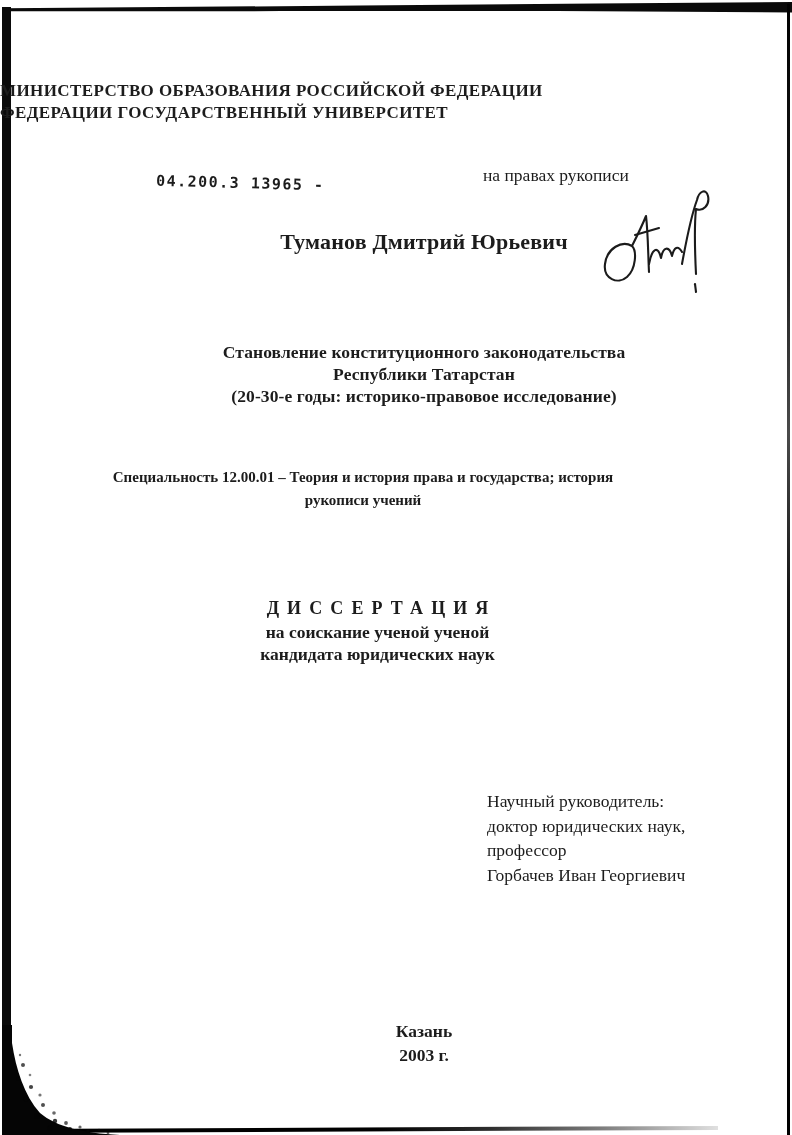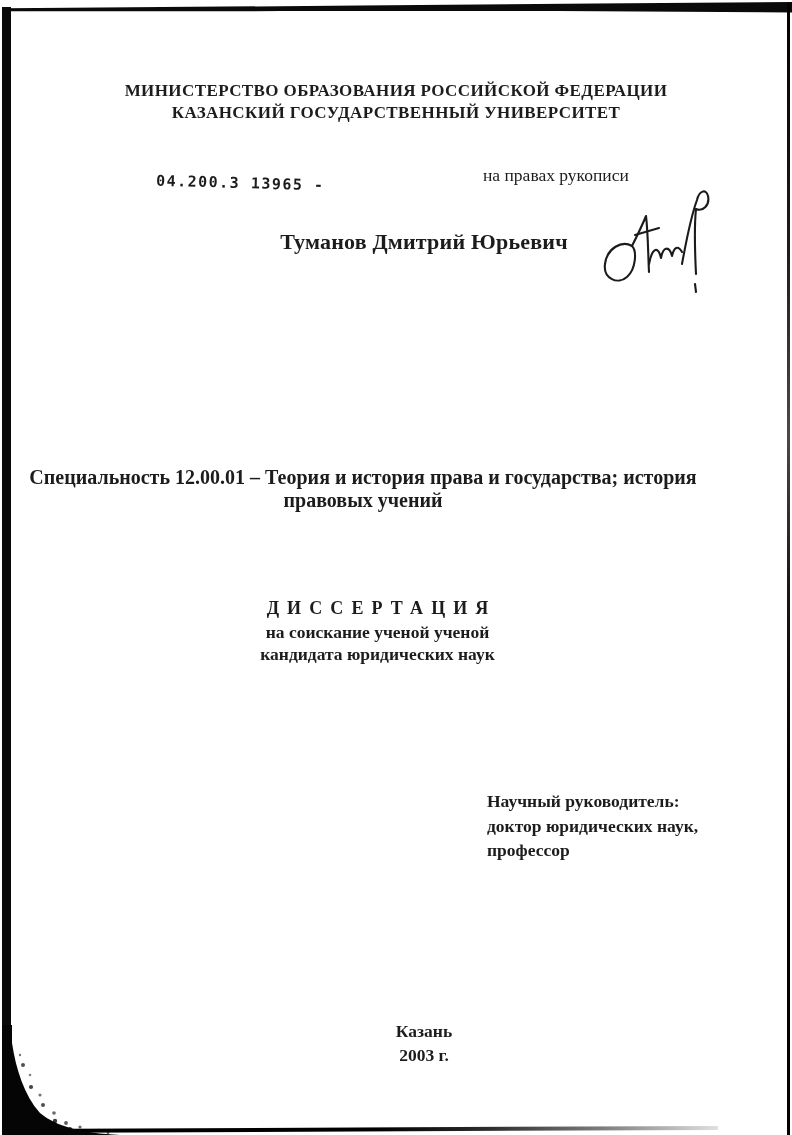--- a/index.html
+++ b/index.html
@@ -33,21 +33,20 @@
     position:absolute;left:8px;bottom:2px;width:710px;height:4px;
     background:linear-gradient(to right,#000 0%,#000 52%,#2e2e2e 68%,rgba(0,0,0,.5) 84%,rgba(0,0,0,.12) 100%);
     transform:rotate(-0.25deg);transform-origin:left bottom;
   }
   .corner-blob{position:absolute;left:2px;bottom:0;}
   
   .center-shift{position:absolute;left:56px;right:0;text-align:center;}
   .center-shift-left{position:absolute;left:0;right:66px;text-align:center;}
   .header{
     position:absolute;top:80px;left:0;right:0;
-    text-align:center;
     font-size:17px;font-weight:600;letter-spacing:.4px;
     line-height:21.5px;
   }
   .stamp{
     position:absolute;left:156px;top:174px;
     font-family:"DejaVu Sans Mono","Liberation Mono",monospace;
     font-weight:bold;font-size:15px;letter-spacing:1.5px;
     transform:rotate(1.6deg);
     white-space:nowrap;
   }
@@ -59,34 +58,34 @@
     top:229px;
     font-size:22px;font-weight:600;letter-spacing:.2px;
   }
   .signature{position:absolute;left:598px;top:184px;}
   .title-block{
     top:341px;
     font-size:17.5px;font-weight:600;line-height:22px;letter-spacing:.1px;
   }
   .specialty{
     top:466px;
-    font-size:20px;font-weight:600;line-height:23px;
+    font-size:15px;font-weight:600;line-height:23px;
   }
   .diss-block{
     top:597px;
     font-size:17.5px;font-weight:600;line-height:22.5px;padding-left:29px;
   }
   .diss-heading{
     font-size:18px;letter-spacing:.45em;
     margin-bottom:1px;
     padding-left:.45em; 
   }
   .supervisor{
     position:absolute;left:487px;top:789px;
-    font-size:17.5px;font-weight:700;line-height:24.5px;
+    font-size:17.5px;font-weight:400;line-height:24.5px;
     text-align:left;
   }
   .imprint{
     top:1020px;
     font-size:17.5px;font-weight:600;line-height:23.5px;
   }
 </style>
 </head>
 <body>
 
@@ -116,55 +115,61 @@
       <circle cx="68" cy="104" r="2" opacity=".8"></circle>
       <circle cx="78" cy="102" r="1.6" opacity=".6"></circle>
       <circle cx="86" cy="106" r="1.8" opacity=".7"></circle>
       <circle cx="97" cy="105" r="1.3" opacity=".5"></circle>
       <circle cx="106" cy="108" r="1.4" opacity=".6"></circle>
     </g>
   </svg>
 
   <div class="header">
     <div>МИНИСТЕРСТВО ОБРАЗОВАНИЯ РОССИЙСКОЙ ФЕДЕРАЦИИ</div>
-    <div>КАЗАНСКИЙ ГОСУДАРСТВЕННЫЙ УНИВЕРСИТЕТ</div>
+    <div>ФЕДЕРАЦИИ ГОСУДАРСТВЕННЫЙ УНИВЕРСИТЕТ</div>
   </div>
 
   <div class="stamp">04.200.3 13965 -</div>
 
   <div class="manuscript">на правах рукописи</div>
 
   <div class="author center-shift">Туманов Дмитрий Юрьевич</div>
 
   <svg class="signature" width="120" height="112" viewBox="0 0 120 112" aria-hidden="true">
     <g fill="none" stroke="#1b1b1b" stroke-width="2.1" stroke-linecap="round" stroke-linejoin="round">
       <path d="M34,62 C24,56 9,64 7,80 C5,95 20,101 29,93 C38,85 39,67 34,62 C38,54 44,42 48,32 C50,48 50,68 51,88"></path>
       <path d="M37,51 L61,44"></path>
       <path d="M51,80 C54,64 60,61 63,74 C65,63 71,61 74,72 C76,63 80,61 84,68"></path>
       <path d="M84,80 C88,58 93,32 99,16 C101,7 108,4 110,12 C112,21 105,28 98,25 C96,44 97,70 98,90"></path>
       <path d="M97,100 L98,108"></path>
     </g>
   </svg>
 
+  <div class="title-block center-shift">
+    <div>Становление конституционного законодательства</div>
+    <div>Республики Татарстан</div>
+    <div>(20-30-е годы: историко-правовое исследование)</div>
+  </div>
 
   <div class="specialty center-shift-left">
     <div>Специальность 12.00.01 – Теория и история права и государства; история</div>
-    <div>правовых учений</div>
+    <div>рукописи учений</div>
   </div>
 
   <div class="diss-block center-shift-left">
     <div class="diss-heading">ДИССЕРТАЦИЯ</div>
     <div>на соискание ученой ученой</div>
     <div>кандидата юридических наук</div>
   </div>
 
   <div class="supervisor">
     <div>Научный руководитель:</div>
     <div>доктор юридических наук,</div>
     <div>профессор</div>
+    <div>Горбачев Иван Георгиевич</div>
   </div>
 
   <div class="imprint center-shift">
     <div>Казань</div>
     <div>2003 г.</div>
   </div>
 
 </div>
 
 </body></html>

